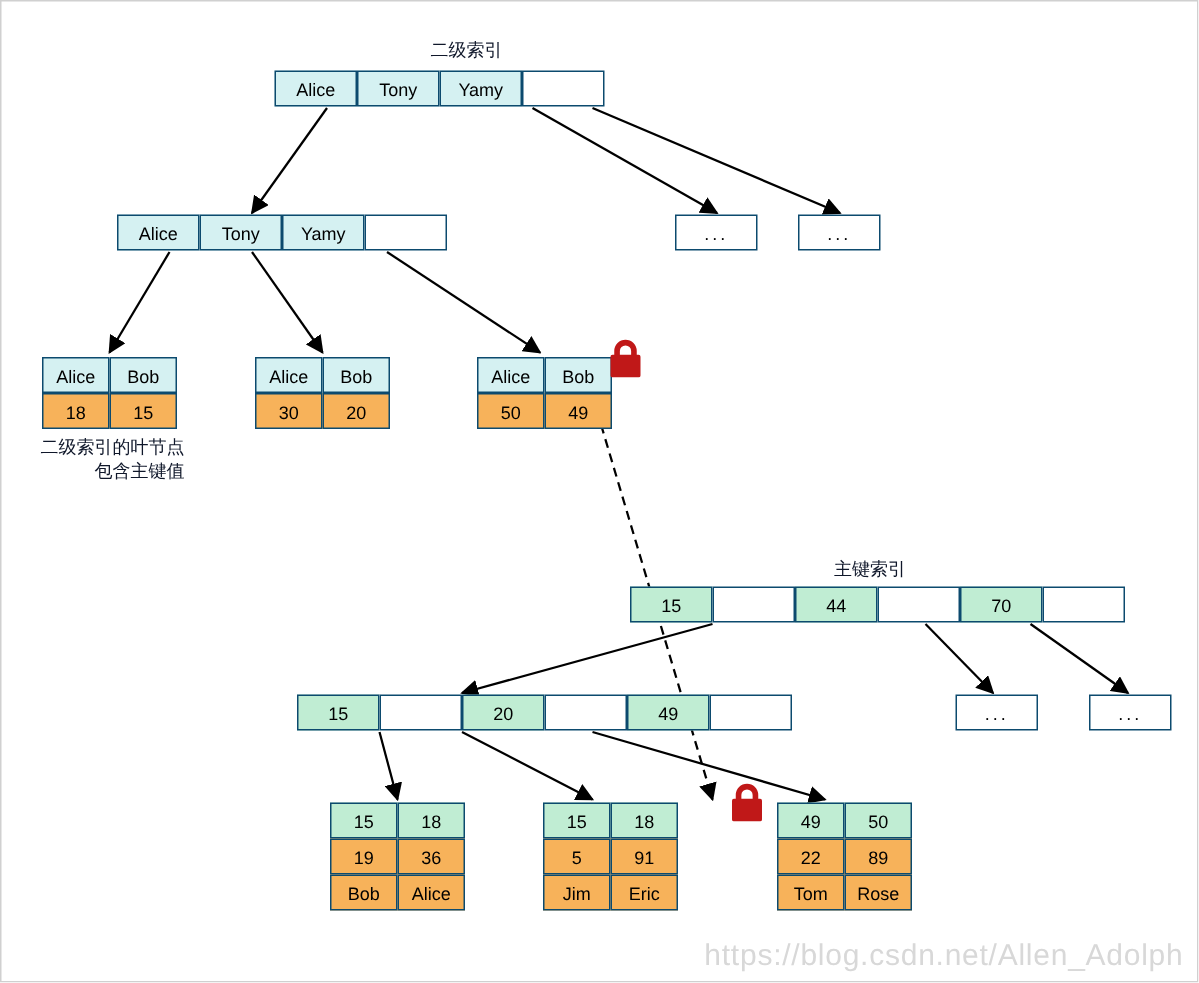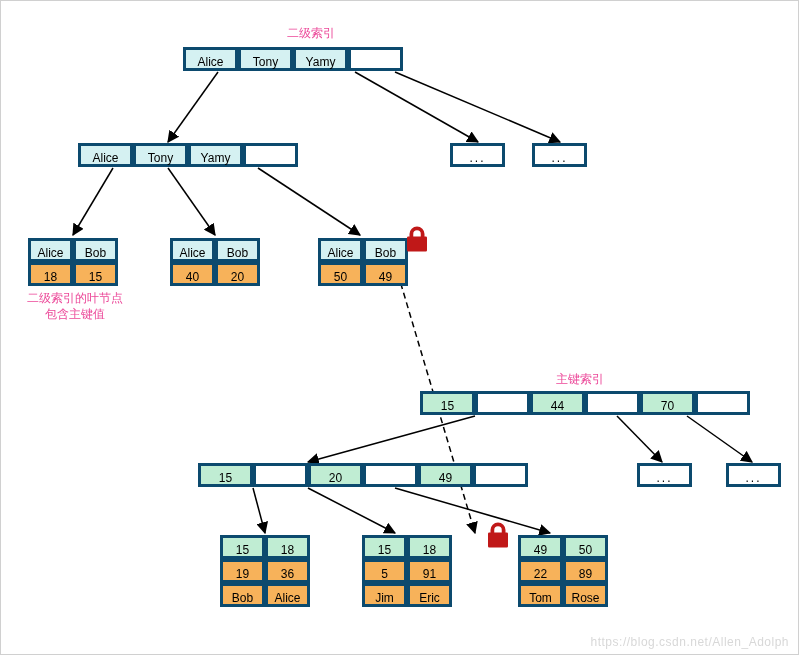--- a/index.html
+++ b/index.html
@@ -1,29 +1,29 @@
 <!DOCTYPE html>
 <html><head>
 <meta charset="utf-8">
 <style>
   body{margin:0;font-family:"Microsoft YaHei",Arial,sans-serif;font-size:12px;background:#fff}
   .canvas{position:relative;width:799px;height:655px}
   svg{position:absolute;top:0;left:0}
 
-  .cell{position:absolute;width:55px;height:24px;line-height:24px;text-align:center;border:3px solid #0c4a6e;box-sizing:border-box}
+  .cell{position:absolute;width:55px;height:24px;line-height:24px;text-align:center;border:1px solid #0c4a6e;box-sizing:border-box}
   .cyan{background:#d5f1f2}
   .green{background:#c0edd3}
   .orange{background:#f7b25a}
   .white{background:#fff}
   .sm{width:45px}
   .ell{letter-spacing:2px}
 
-  .label{position:absolute;white-space:nowrap;color:#ec4899}
-  .multiline{text-align:center;line-height:16px}
-  .watermark{position:absolute;right:10px;bottom:6px;color:#d8d8d8;font-size:12px;letter-spacing:.5px}
+  .label{position:absolute;white-space:nowrap;color:#0f172a}
+  .multiline{text-align:right;line-height:16px}
+  .watermark{position:absolute;right:10px;bottom:6px;color:#d8d8d8;font-size:20px;letter-spacing:.5px}
 
   .lock{position:absolute}
   .lock svg{position:static}
 </style>
 </head>
 <body>
 
 <div class="canvas">
 
 <svg width="799" height="655">
@@ -72,21 +72,21 @@
 <div class="cell white ell" style="left:450px;top:143px">...</div>
 <div class="cell white ell" style="left:532px;top:143px">...</div>
 
 <div class="cell cyan sm" style="left:28px;top:238px">Alice</div>
 <div class="cell cyan sm" style="left:73px;top:238px">Bob</div>
 <div class="cell orange sm" style="left:28px;top:262px">18</div>
 <div class="cell orange sm" style="left:73px;top:262px">15</div>
 
 <div class="cell cyan sm" style="left:170px;top:238px">Alice</div>
 <div class="cell cyan sm" style="left:215px;top:238px">Bob</div>
-<div class="cell orange sm" style="left:170px;top:262px">40</div>
+<div class="cell orange sm" style="left:170px;top:262px">30</div>
 <div class="cell orange sm" style="left:215px;top:262px">20</div>
 
 <div class="cell cyan sm" style="left:318px;top:238px">Alice</div>
 <div class="cell cyan sm" style="left:363px;top:238px">Bob</div>
 <div class="cell orange sm" style="left:318px;top:262px">50</div>
 <div class="cell orange sm" style="left:363px;top:262px">49</div>
 
 <div class="lock" style="left:402px;top:224px">
   <svg width="30" height="30" viewBox="0 0 24 24">
         <path fill="#c01818" d="M6 10V8a6 6 0 1 1 12 0v2h1a1 1 0 0 1 1 1v10a1 1 0 0 1-1 1H5a1 1 0 0 1-1-1V11a1 1 0 0 1 1-1zm3 0h6V8a3 3 0 1 0-6 0z"></path>

